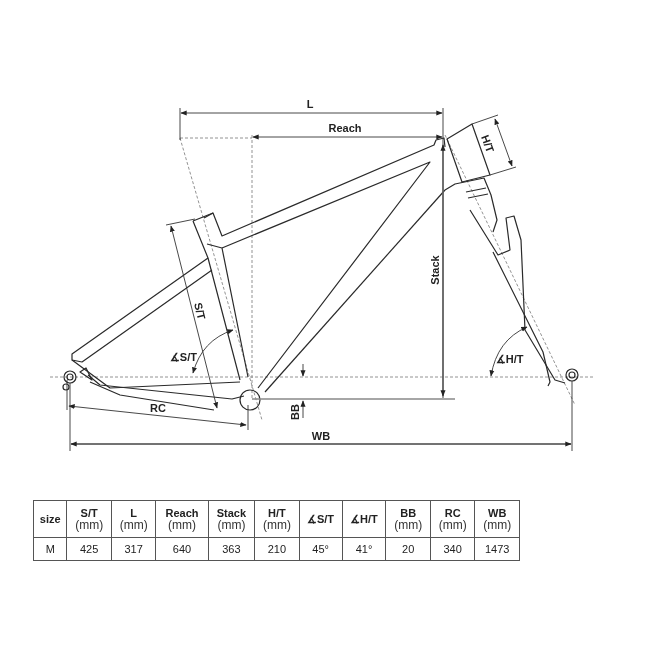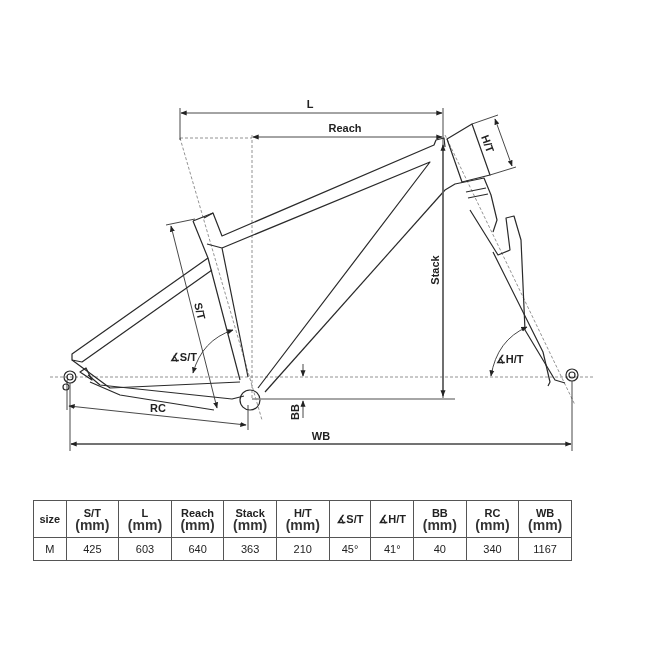--- a/index.html
+++ b/index.html
@@ -3,24 +3,24 @@
   <meta charset="utf-8">
   <style>
     html, body { margin: 0; padding: 0; background: #ffffff; }
     body { width: 650px; height: 650px; position: relative; overflow: hidden; font-family: "Liberation Sans", sans-serif; }
     #diagram { position: absolute; left: 0; top: 0; width: 650px; height: 480px; }
     .lbl { font-family: "Liberation Sans", sans-serif; font-weight: bold; font-size: 11px; fill: #222; }
     .frame { fill: none; stroke: #2a2a2a; stroke-width: 1.2; stroke-linejoin: round; }
     .dim { fill: none; stroke: #333; stroke-width: 0.9; }
     .dimgray { fill: none; stroke: #888; stroke-width: 1.6; }
     .dash { fill: none; stroke: #777; stroke-width: 0.8; stroke-dasharray: 3 2; }
-    #geo-table { position: absolute; left: 33px; top: 500px; width: 539px; border-collapse: collapse; font-family: "Liberation Sans", sans-serif; color: #222; }
+    #geo-table { position: absolute; left: 33px; top: 500px; width: 487px; border-collapse: collapse; font-family: "Liberation Sans", sans-serif; color: #222; }
     #geo-table th, #geo-table td { border: 1px solid #555; text-align: center; padding: 0; }
     #geo-table th { height: 36px; font-size: 11px; font-weight: bold; line-height: 12px; }
-    #geo-table th .unit { display: block; font-weight: bold; font-size: 14px; color: #333; }
+    #geo-table th .unit { display: block; font-weight: normal; font-size: 12px; color: #333; }
     #geo-table td { height: 22px; font-size: 11px; }
     .ang { font-weight: bold; }
   </style>
 </head>
 <body>
 
 <svg id="diagram" viewBox="0 0 650 480" xmlns="http://www.w3.org/2000/svg">
   <defs>
     <marker id="arr" viewBox="0 0 10 10" refX="9" refY="5" markerWidth="7" markerHeight="7" orient="auto-start-reverse">
       <path d="M0,1 L10,5 L0,9 z" fill="#222"></path>
@@ -129,24 +129,24 @@
       <th><span class="ang">∡H/T</span></th>
       <th><span>BB</span><span class="unit">(mm)</span></th>
       <th><span>RC</span><span class="unit">(mm)</span></th>
       <th><span>WB</span><span class="unit">(mm)</span></th>
     </tr>
   </thead>
   <tbody>
     <tr>
       <td>M</td>
       <td>425</td>
-      <td>603</td>
+      <td>317</td>
       <td>640</td>
       <td>363</td>
       <td>210</td>
       <td>45°</td>
       <td>41°</td>
-      <td>40</td>
+      <td>20</td>
       <td>340</td>
-      <td>1167</td>
+      <td>1473</td>
     </tr>
   </tbody>
 </table>
 
 </body></html>

